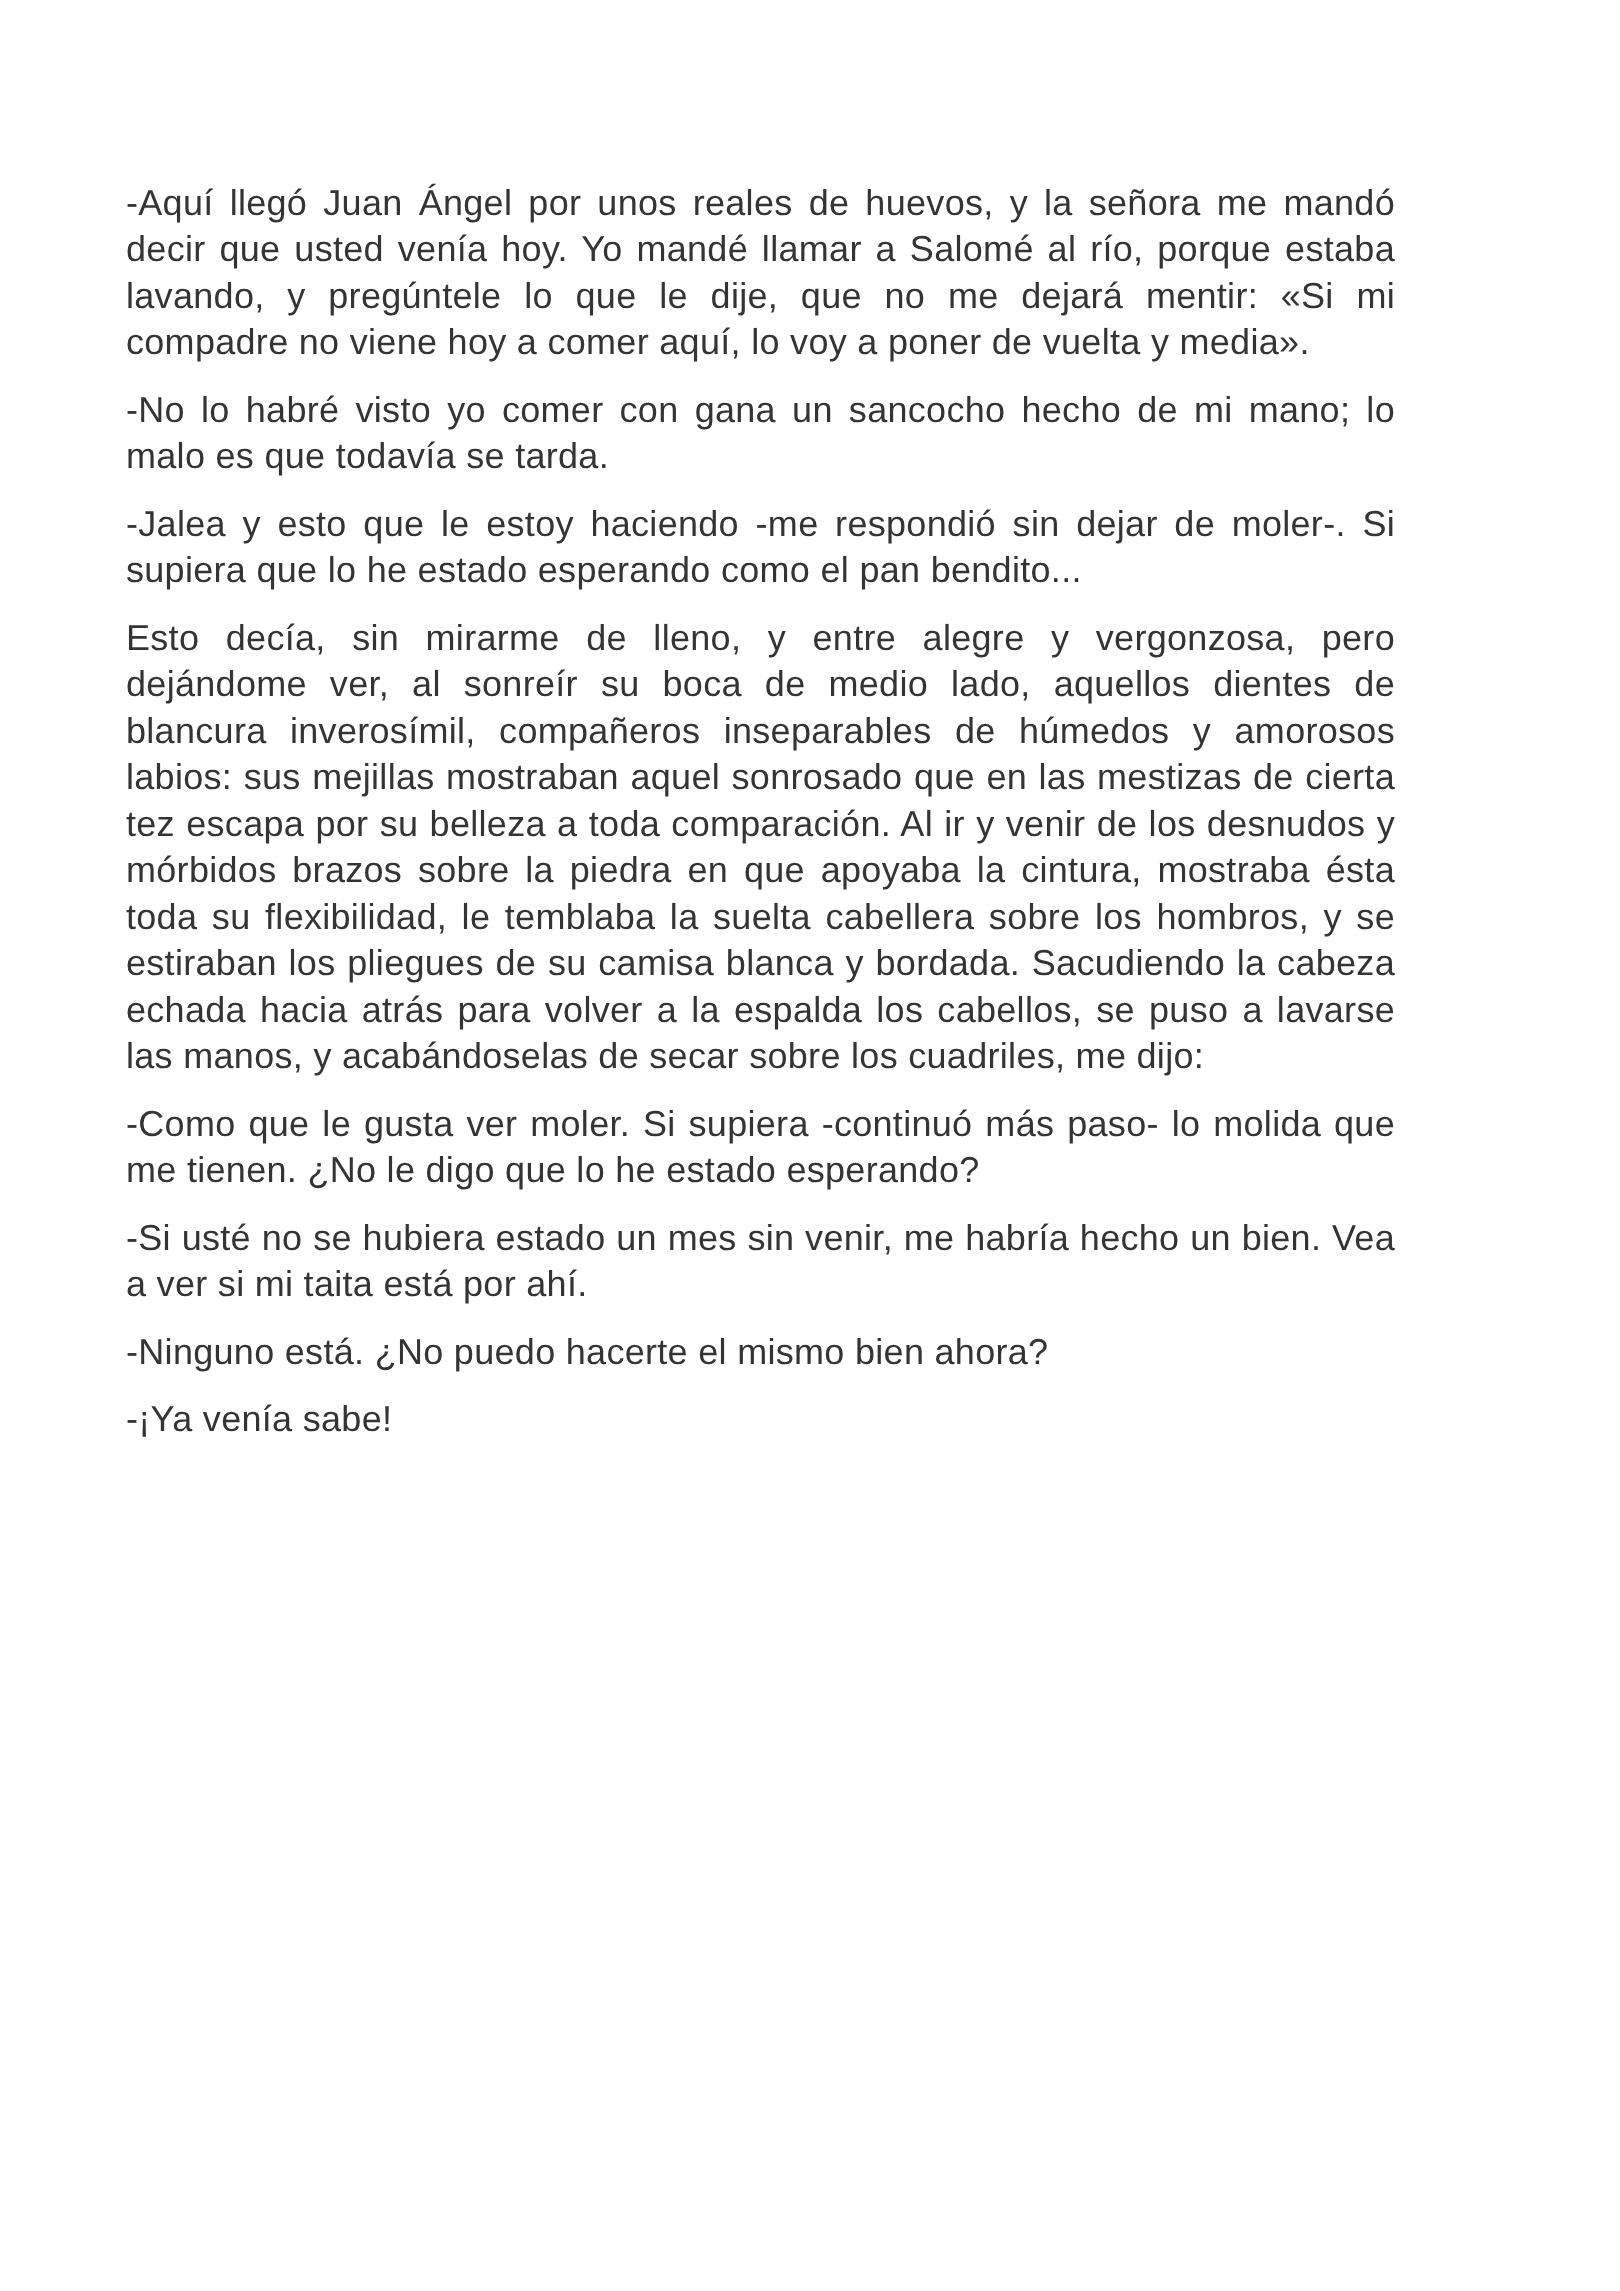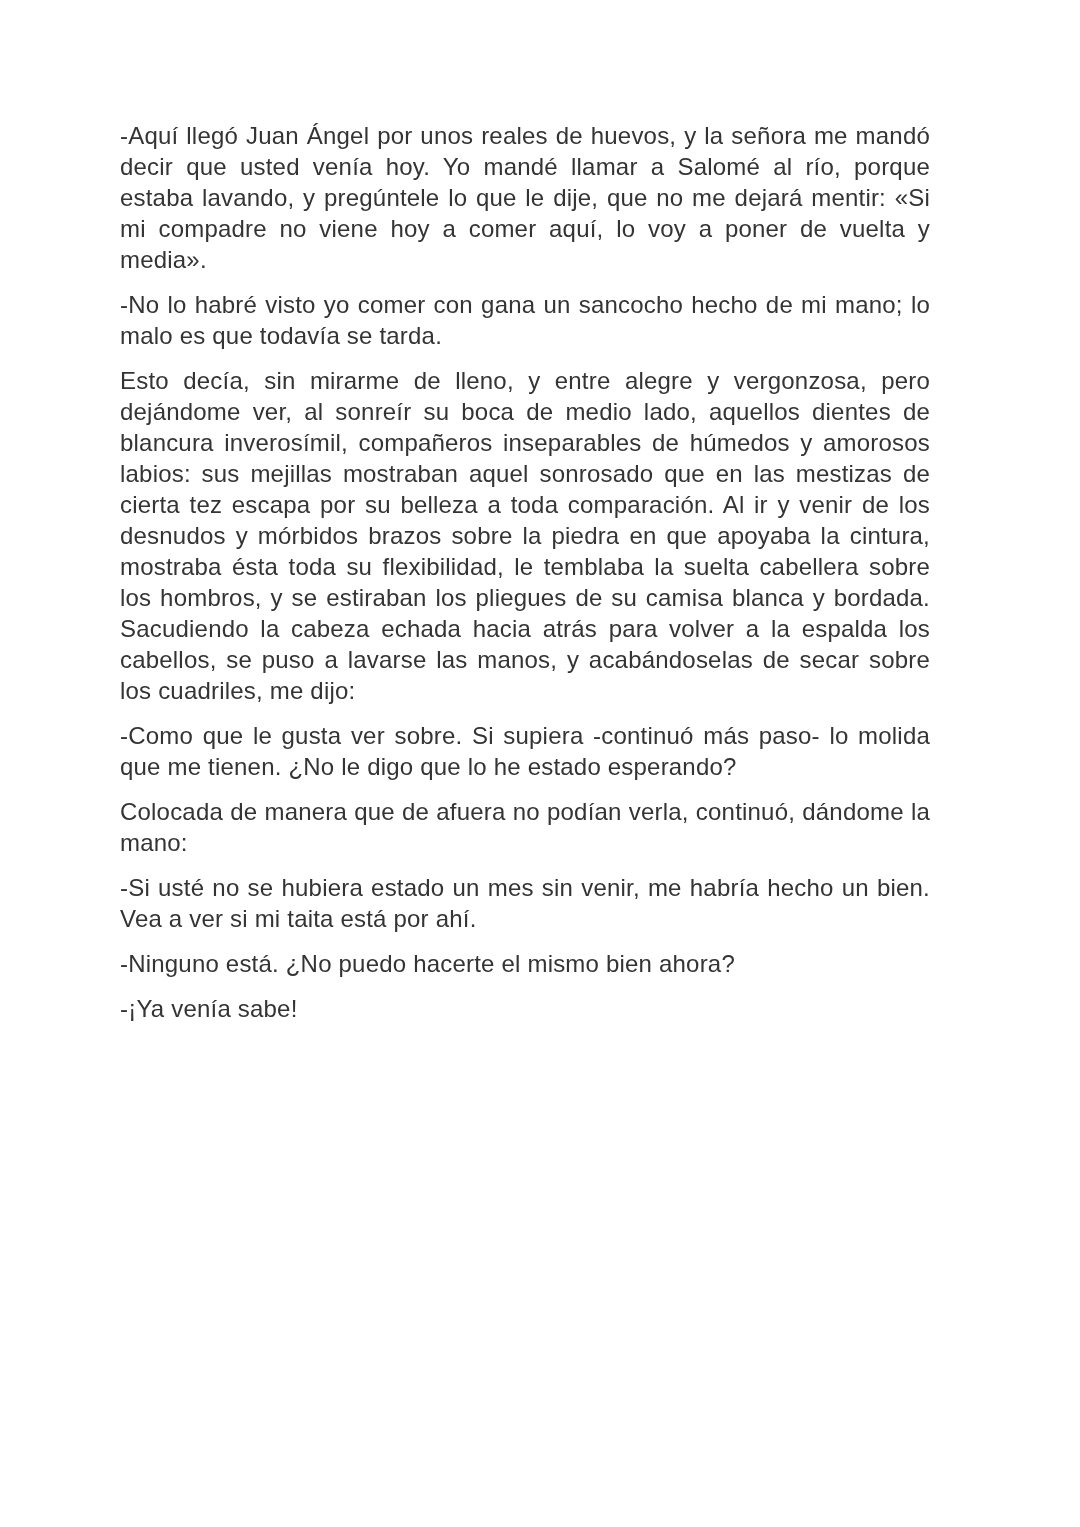--- a/index.html
+++ b/index.html
@@ -8,39 +8,39 @@
     background: #ffffff;
   }
   .page {
     position: relative;
     width: 1080px;
     height: 1527px;
     margin: 0 auto;
     background: #ffffff;
     overflow: hidden;
     box-sizing: border-box;
-    padding: 120px 150px 0 120px;
+    padding: 120px 150px 0 84px;
   }
   .page p {
     margin: 0 0 14px 0;
     font-family: "Liberation Sans", "DejaVu Sans", sans-serif;
     font-size: 24px;
     line-height: 31px;
     font-weight: 400;
     letter-spacing: 0.2px;
     color: #343434;
     text-align: justify;
     text-justify: inter-word;
   }
 </style>
 </head>
 <body>
 
 <div class="page">
   <p>-Aquí llegó Juan Ángel por unos reales de huevos, y la señora me mandó decir que usted venía hoy. Yo mandé llamar a Salomé al río, porque estaba lavando, y pregúntele lo que le dije, que no me dejará mentir: «Si mi compadre no viene hoy a comer aquí, lo voy a poner de vuelta y media».</p>
   <p>-No lo habré visto yo comer con gana un sancocho hecho de mi mano; lo malo es que todavía se tarda.</p>
+  <p>-Jalea y esto que le estoy haciendo -me respondió sin dejar de moler-. Si supiera que lo he estado esperando como el pan bendito...</p>
   <p>Esto decía, sin mirarme de lleno, y entre alegre y vergonzosa, pero dejándome ver, al sonreír su boca de medio lado, aquellos dientes de blancura inverosímil, compañeros inseparables de húmedos y amorosos labios: sus mejillas mostraban aquel sonrosado que en las mestizas de cierta tez escapa por su belleza a toda comparación. Al ir y venir de los desnudos y mórbidos brazos sobre la piedra en que apoyaba la cintura, mostraba ésta toda su flexibilidad, le temblaba la suelta cabellera sobre los hombros, y se estiraban los pliegues de su camisa blanca y bordada. Sacudiendo la cabeza echada hacia atrás para volver a la espalda los cabellos, se puso a lavarse las manos, y acabándoselas de secar sobre los cuadriles, me dijo:</p>
-  <p>-Como que le gusta ver sobre. Si supiera -continuó más paso- lo molida que me tienen. ¿No le digo que lo he estado esperando?</p>
-  <p>Colocada de manera que de afuera no podían verla, continuó, dándome la mano:</p>
+  <p>-Como que le gusta ver moler. Si supiera -continuó más paso- lo molida que me tienen. ¿No le digo que lo he estado esperando?</p>
   <p>-Si usté no se hubiera estado un mes sin venir, me habría hecho un bien. Vea a ver si mi taita está por ahí.</p>
   <p>-Ninguno está. ¿No puedo hacerte el mismo bien ahora?</p>
   <p>-¡Ya venía sabe!</p>
 </div>
 
 </body></html>

